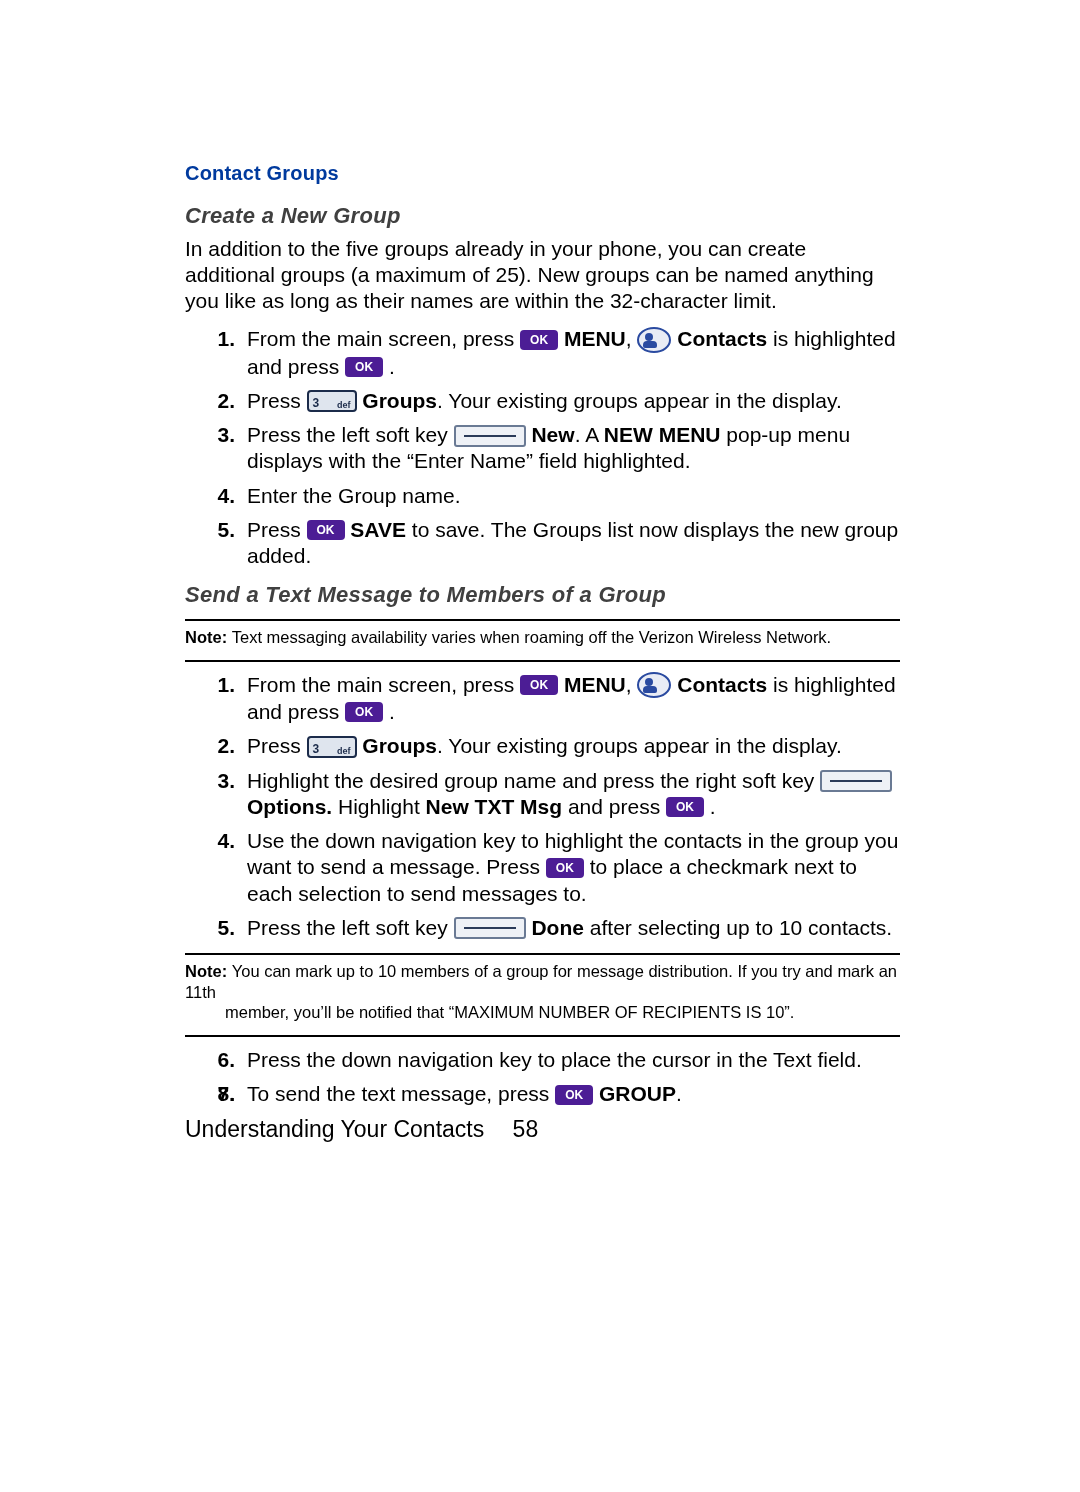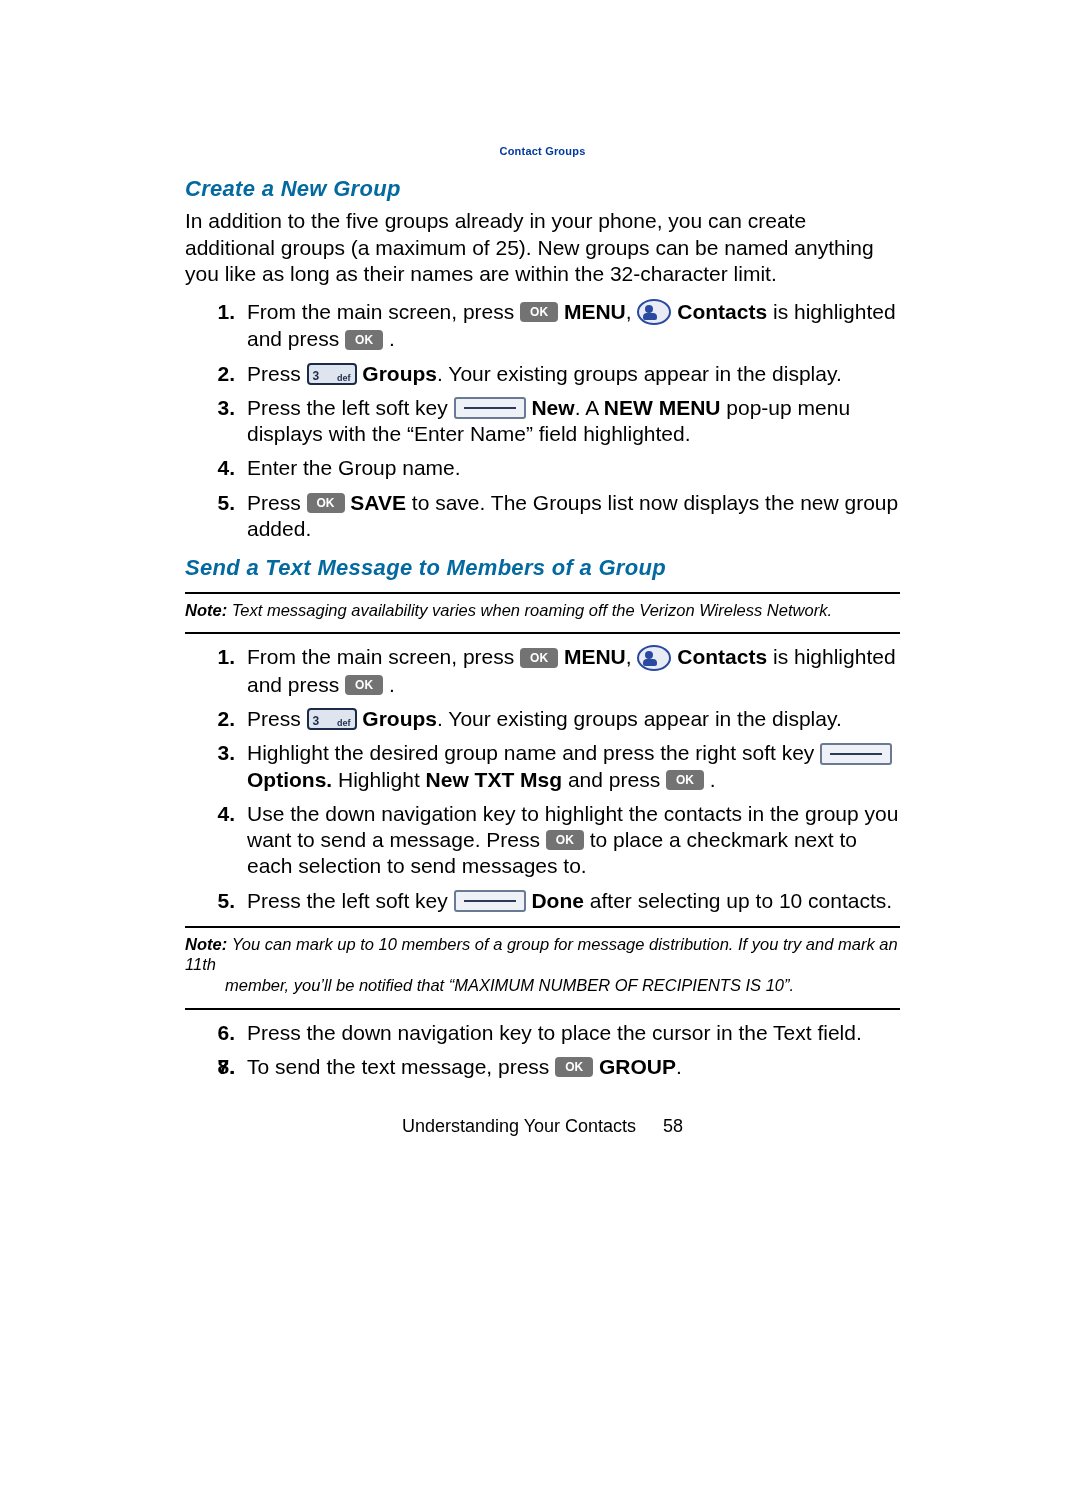--- a/index.html
+++ b/index.html
@@ -10,29 +10,30 @@
     height: 1492px;
     font-family: Arial, Helvetica, sans-serif;
     color: #000;
   }
   .page {
     padding: 145px 180px 0 185px;
     font-size: 21px;
     line-height: 1.25;
   }
   .section-label {
-    text-align: center;
+    text-align: left;
     color: #003a9e;
     font-weight: bold;
-    font-size: 11px;
+    font-size: 20px;
     margin-bottom: 16px;
     letter-spacing: 0.2px;
+    margin-top: 16px;
   }
   .subhead {
-    color: #0369a1;
+    color: #404040;
     font-weight: bold;
     font-style: italic;
     font-size: 22px;
     margin: 6px 0 6px 0;
     letter-spacing: 0.3px;
   }
   .para {
     margin: 0 0 12px 0;
   }
   ol.steps {
@@ -56,35 +57,34 @@
   .b { font-weight: bold; }
   hr.rule {
     border: none;
     border-top: 2px solid #000;
     margin: 10px 0 4px 0;
   }
   .note {
     font-size: 16.5px;
     padding: 2px 0 2px 0;
     margin: 0;
-    font-style: italic;
   }
   .note .note-label { font-weight: bold; }
   .note .note-body { display: inline; }
   .note .note-indent {
     display: block;
     padding-left: 40px;
   }
 
   
   .ok-key {
     display: inline-block;
     vertical-align: middle;
     width: 38px; height: 20px;
-    background: #737373;
+    background: #4c1d95;
     border-radius: 4px;
     color: #fff;
     font-size: 12px;
     font-weight: bold;
     line-height: 20px;
     text-align: center;
     position: relative;
     top: -1px;
   }
   .contacts-key {
@@ -154,22 +154,22 @@
     left: 8px; right: 8px; top: 50%;
     border-top: 2px solid #2a3a58;
     transform: translateY(-50%);
   }
 
   .footer {
     position: absolute;
     left: 185px;
     width: 715px;
     top: 1116px;
-    text-align: center;
-    font-size: 18px;
+    text-align: left;
+    font-size: 23px;
   }
   .footer .pg {
     display: inline-block;
     margin-left: 22px;
   }
 </style>
 </head>
 <body>
 
 <div class="page">

